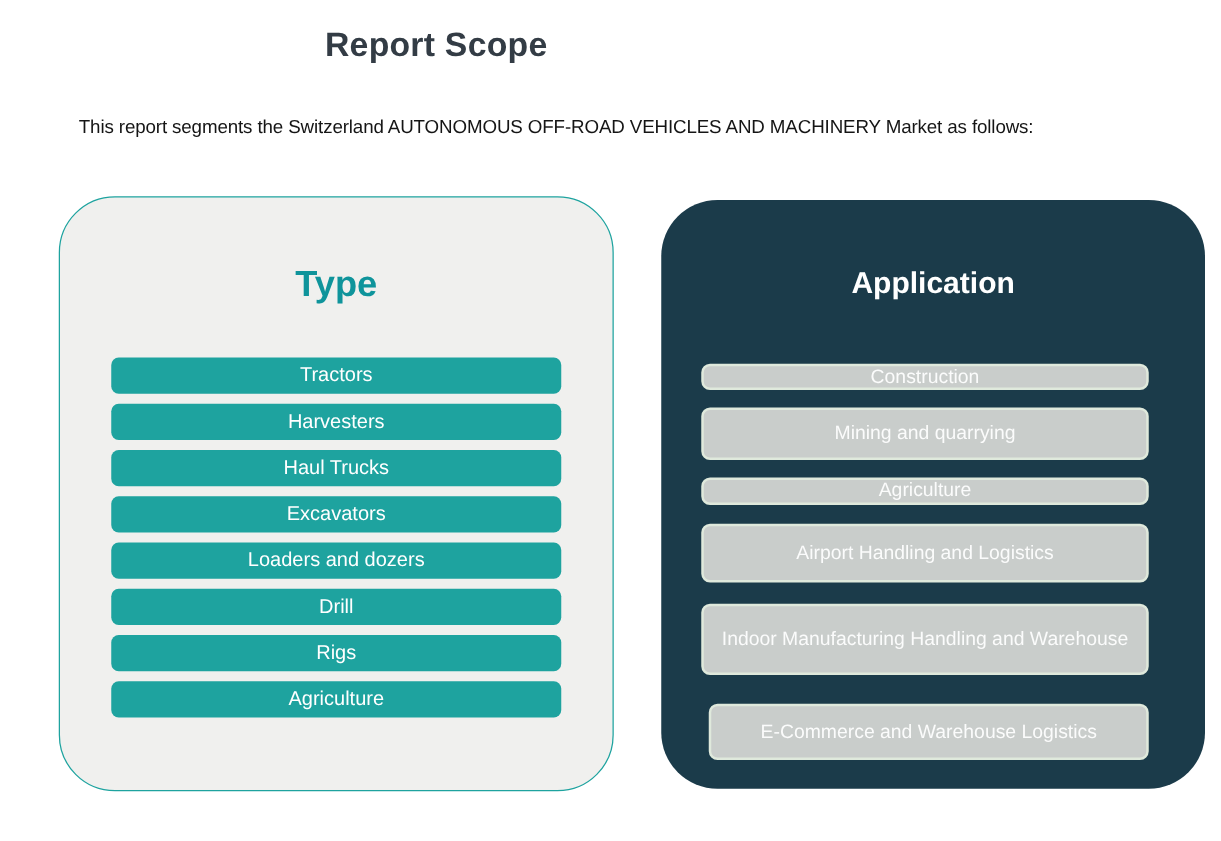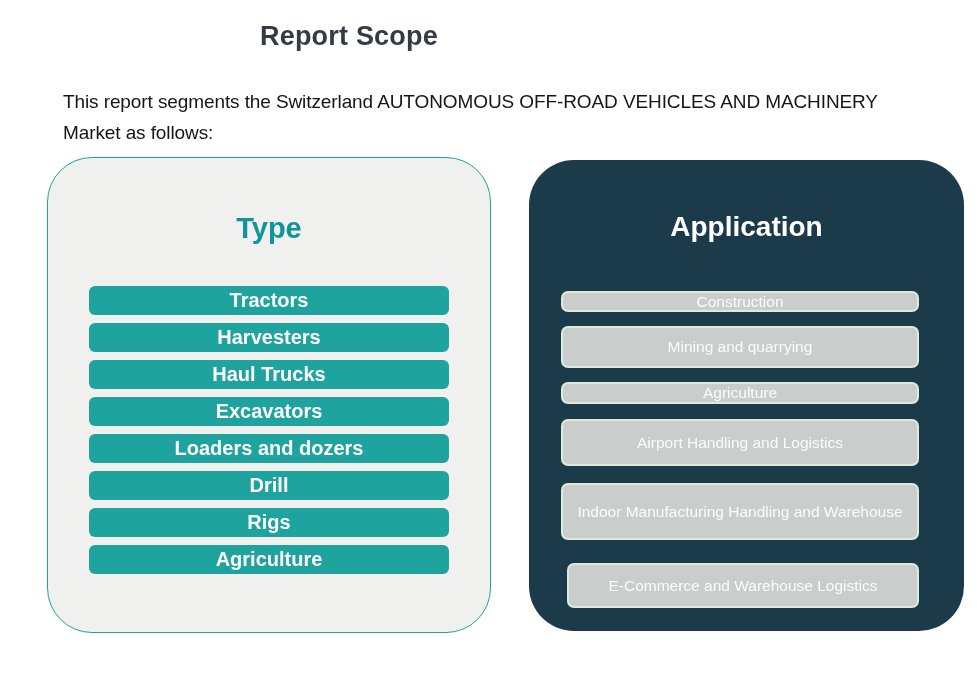--- a/index.html
+++ b/index.html
@@ -14,21 +14,21 @@
 
   .page-title {
     position: absolute; left: 260px; top: 21px;
     font-size: 27px; font-weight: bold;
     color: var(--title-text, #333C45);
     letter-spacing: 0.2px;
   }
 
   .intro {
     position: absolute; left: 63px; top: 86px; width: 872px;
-    font-size: 19px; line-height: 31px;
+    font-size: 15px; line-height: 31px;
     color: #151515;
     letter-spacing: -0.1px;
   }
 
   .panel {
     position: absolute;
     border-radius: 45px;
     margin-left: 16px;
   }
 
@@ -47,36 +47,35 @@
     margin: 0; text-align: center;
     font-weight: bold;
   }
   .panel-type .panel-heading {
     margin-top: 53px;
     font-size: 29px; line-height: 34px;
     color: var(--teal-heading, #0F949B);
   }
   .panel-app .panel-heading {
     margin-top: 50px;
-    font-size: 28px; line-height: 34px;
+    font-size: 24px; line-height: 34px;
     color: #ffffff;
   }
 
   .type-list {
     margin: 41px 41px 0 41px;
     display: flex; flex-direction: column; gap: 8px;
   }
   .type-btn {
     height: 29px;
     background: var(--teal-accent, #1EA39F);
     border-radius: 6px;
-    color: #ffffff; font-size: 20px;
+    color: #ffffff; font-size: 16px;
     display: flex; align-items: center; justify-content: center;
     cursor: default;
-    font-weight: bold;
   }
 
   .app-list {
     margin: 47px 45px 0 32px;
     display: flex; flex-direction: column;
   }
   .app-btn {
     background: var(--gray-button, #C9CDCB);
     border: 2px solid var(--gray-button-border, #DFE9DC);
     border-radius: 7px;

